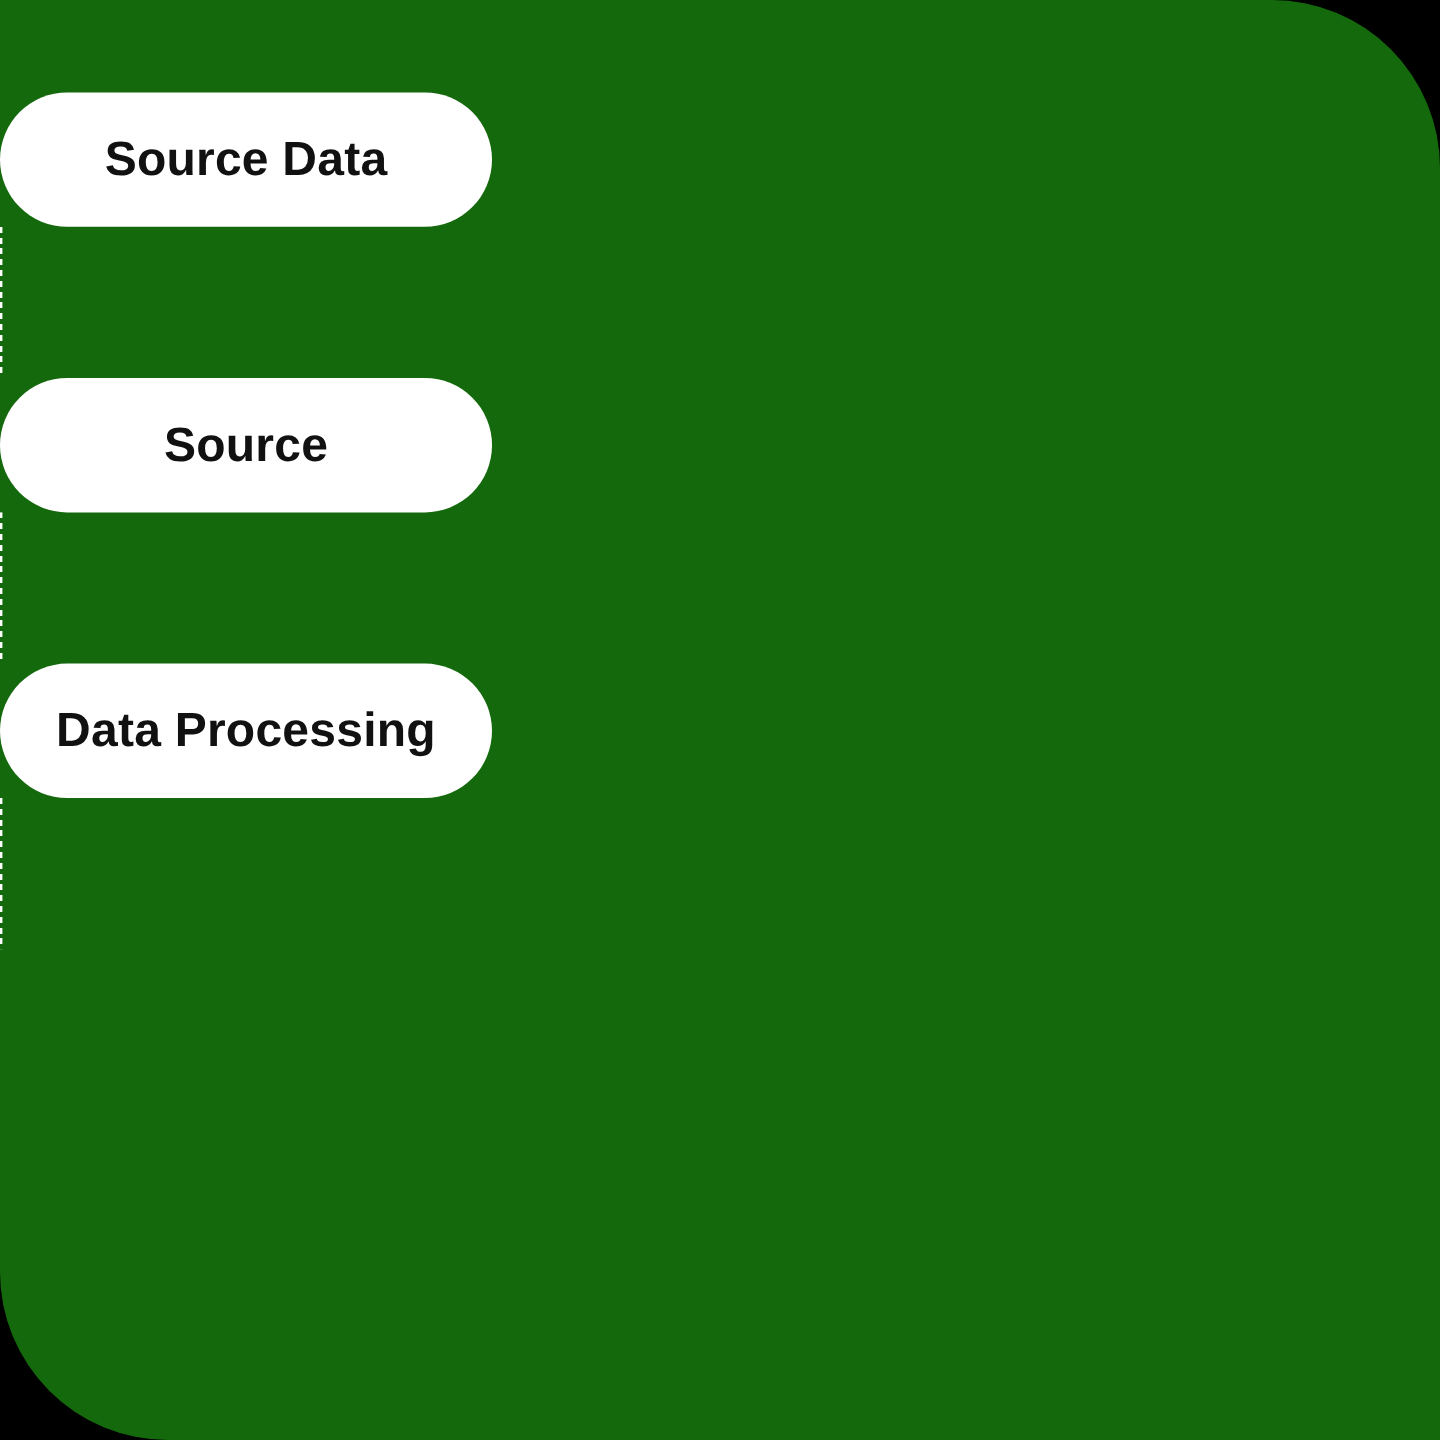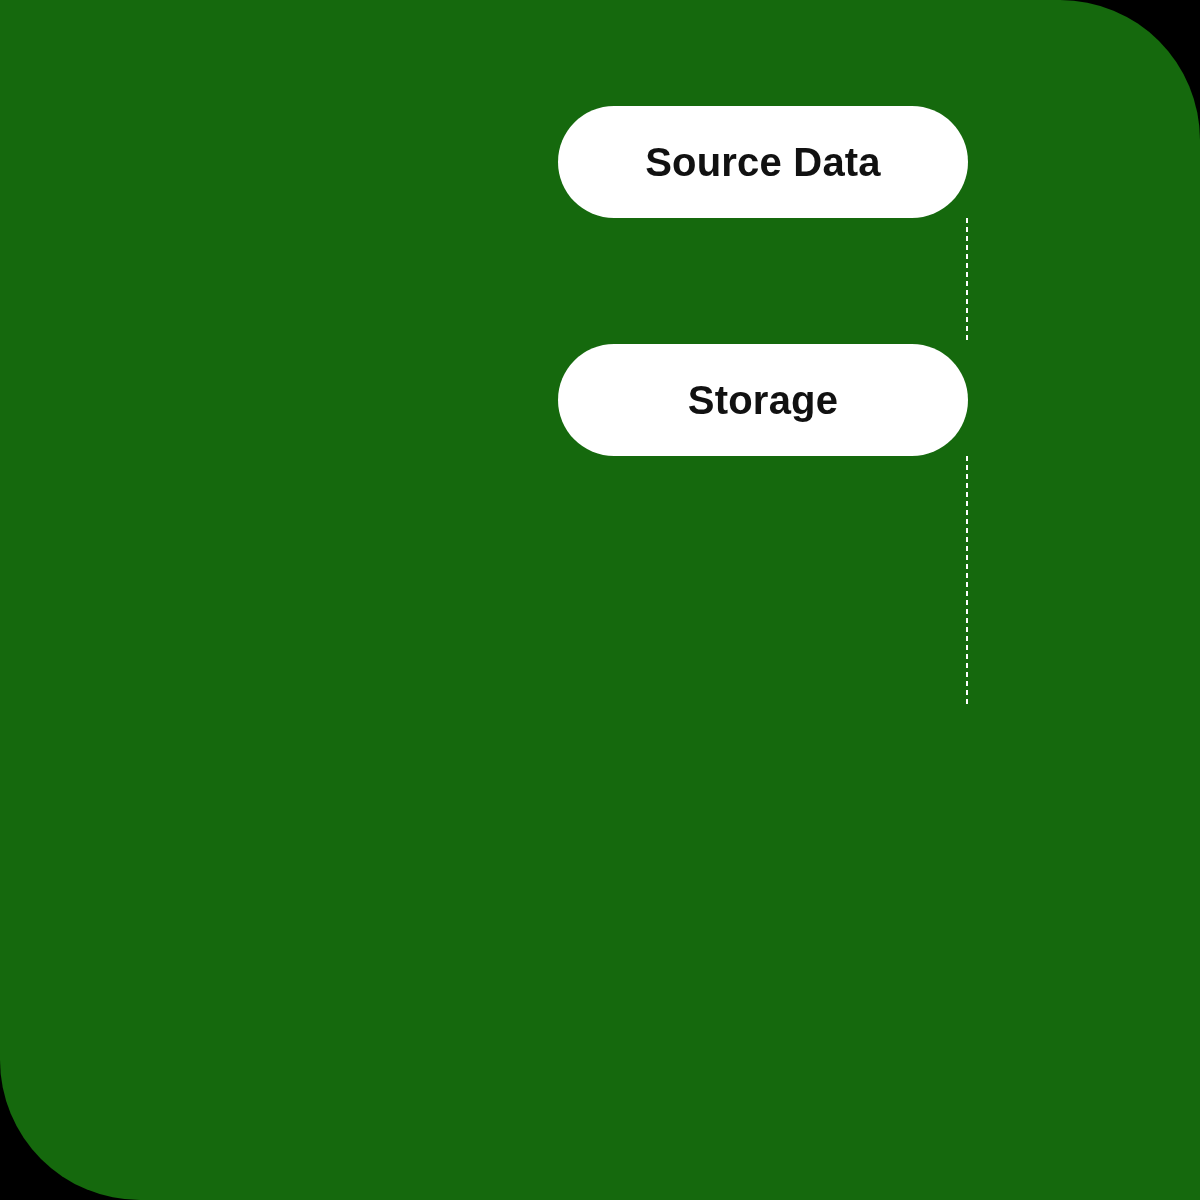--- a/index.html
+++ b/index.html
@@ -24,22 +24,22 @@
     border-radius: 0 140px 0 140px; 
     position: relative;
   }
   .flow {
     position: absolute;
     left: 0;
     top: 0;
     width: 968px;
     display: flex;
     flex-direction: column;
-    align-items: flex-end;
-    padding-top: 106px;
+    align-items: flex-start;
+    padding-top: 77px;
   }
   .node {
     width: 410px;
     height: 112px;
     background: var(--node-white);
     border-radius: 56px;
     display: flex;
     align-items: center;
     justify-content: center;
     flex-shrink: 0;
@@ -70,23 +70,26 @@
 <div class="card">
   <div class="flow">
 
     <div class="node">
       <span class="node-label">Source Data</span>
     </div>
 
     <div class="connector"></div>
 
     <div class="node">
-      <span class="node-label">Storage</span>
+      <span class="node-label">Source</span>
     </div>
 
     <div class="connector"></div>
 
+    <div class="node">
+      <span class="node-label">Data Processing</span>
+    </div>
 
     <div class="connector"></div>
 
 
   </div>
 </div>
 
 </body></html>

